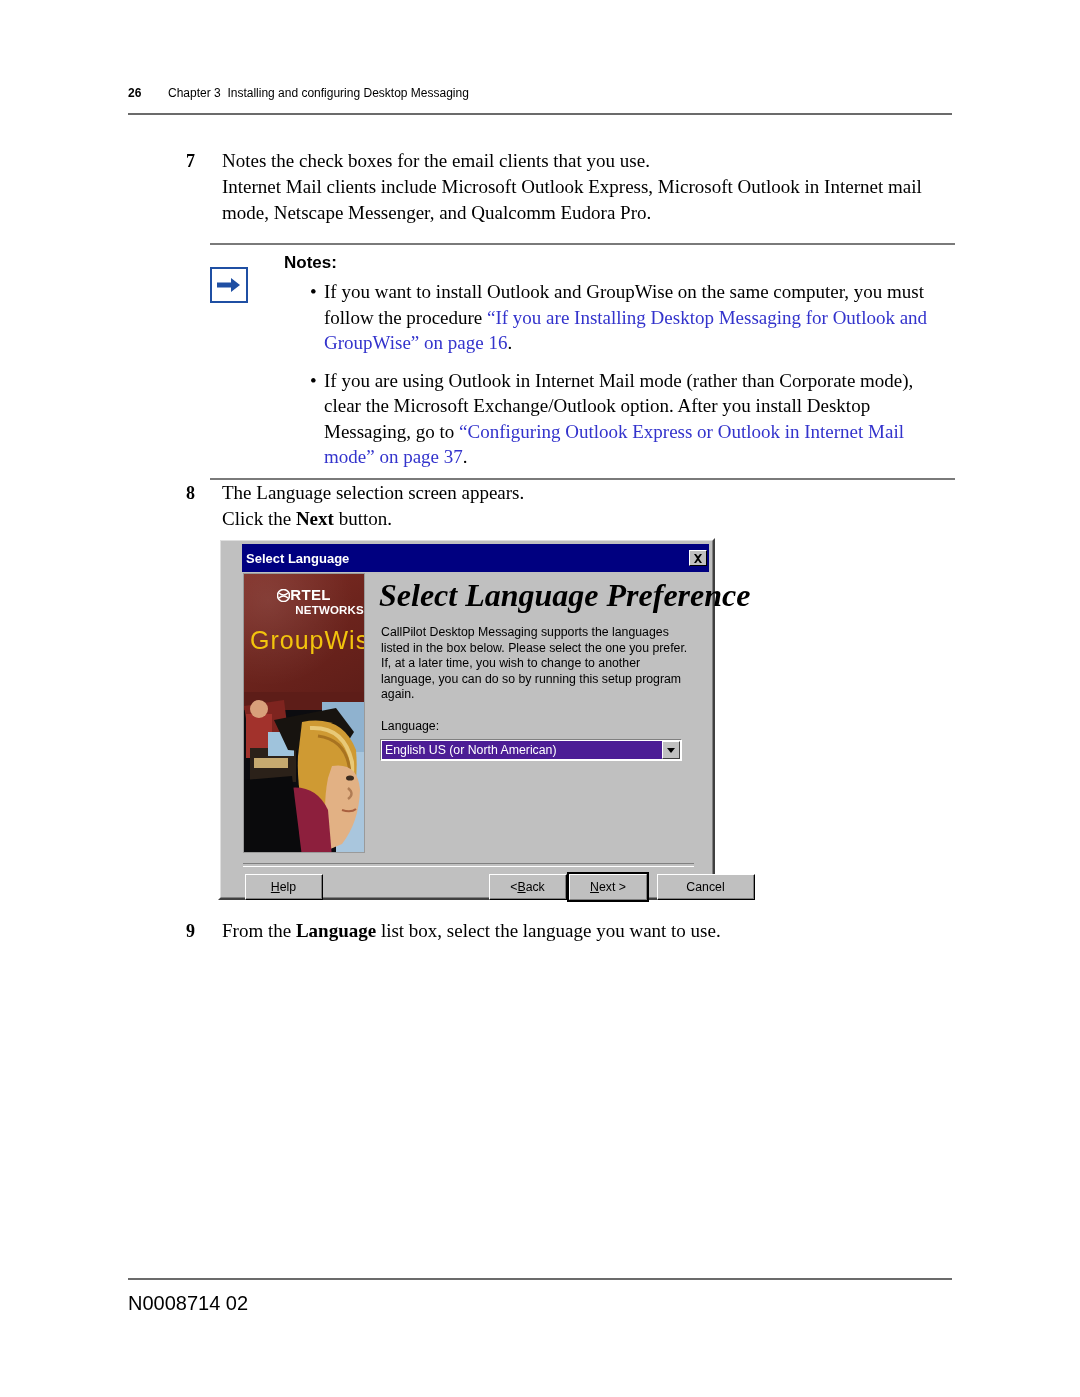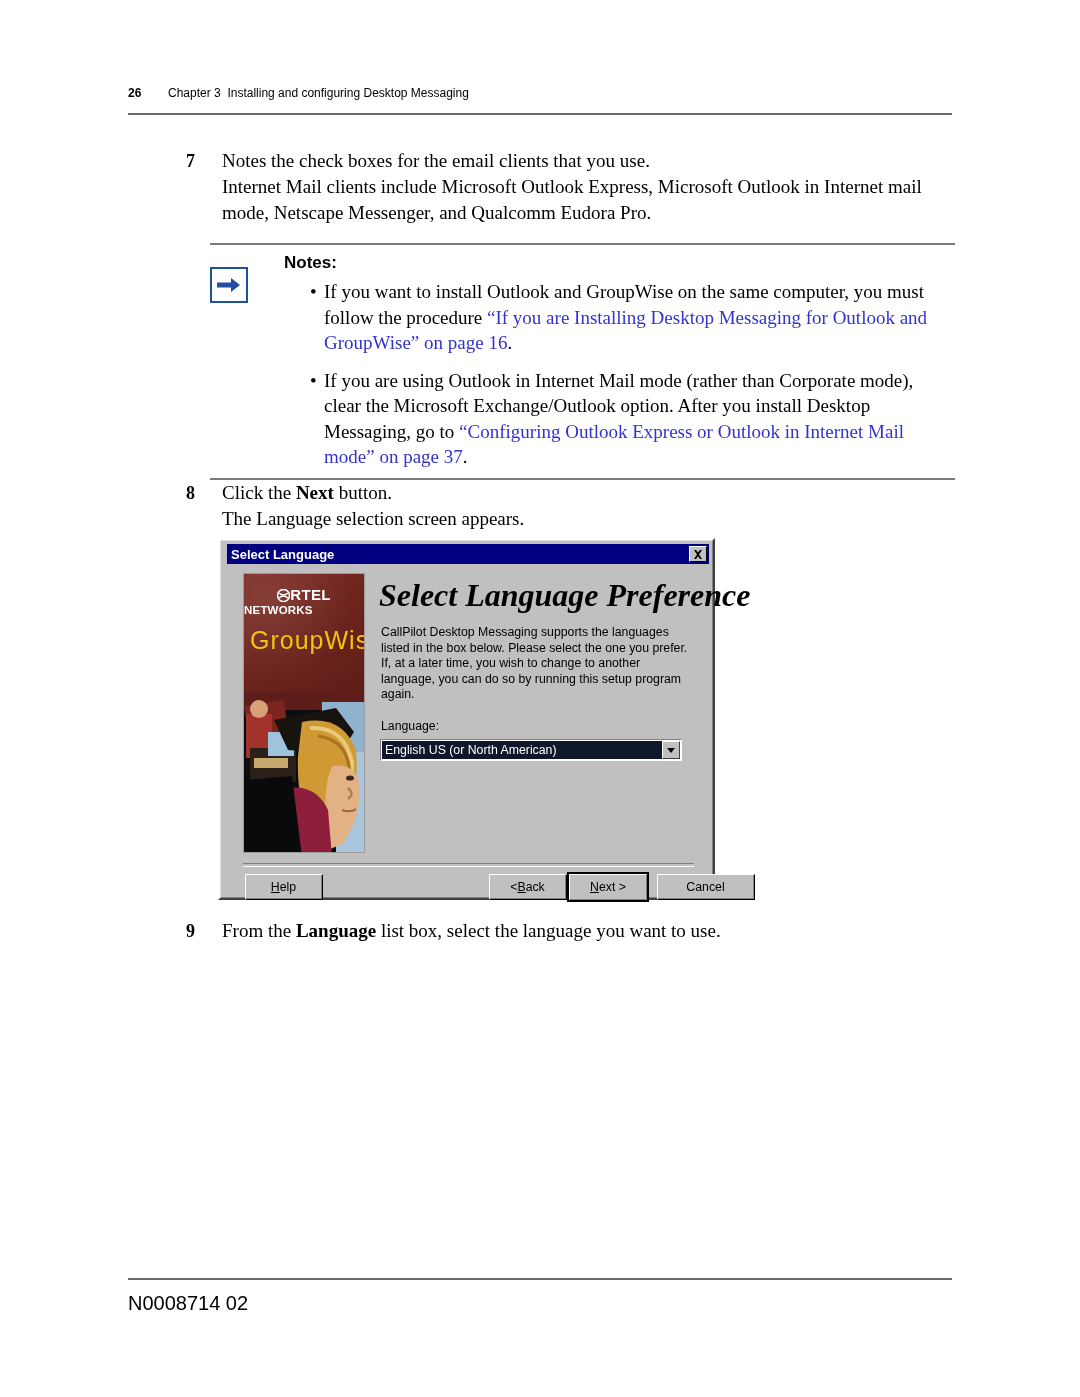--- a/index.html
+++ b/index.html
@@ -132,22 +132,22 @@
     position: absolute;
     inset: 0;
     border-top: 1px solid #dfdfdf;
     border-left: 1px solid #dfdfdf;
     border-right: 1px solid #808080;
     border-bottom: 1px solid #808080;
     box-sizing: border-box;
   }
   .titlebar {
     position: absolute;
-    left: 6px; top: 3px; right: 3px;
-    height: 20px;
+    left: 21px; top: 3px; right: 3px;
+    height: 28px;
     background: #000080;
     display: flex;
     align-items: center;
     padding: 0 2px 0 4px;
     box-sizing: border-box;
   }
   .titlebar .title {
     color: #ffffff;
     font-size: 13px;
     font-weight: bold;
@@ -203,23 +203,23 @@
   }
   .nortel-word .glo {
     display: inline-block;
     position: relative;
     width: 13px;
     height: 13px;
     vertical-align: -2px;
   }
   .networks-word {
     position: absolute;
-    left: 0; right: 0;
+    left: 12px; right: 0;
     top: 30px;
-    text-align: left;
+    text-align: right;
     color: #ffffff;
     font-family: "Liberation Sans", sans-serif;
     font-weight: bold;
     font-size: 11.5px;
     letter-spacing: 0.2px;
   }
   .callpilot-word {
     position: absolute;
     left: 6px;
     top: 52px;
@@ -284,21 +284,21 @@
     border-left: 1px solid #808080;
     border-right: 1px solid #ffffff;
     border-bottom: 1px solid #ffffff;
     box-sizing: border-box;
     display: flex;
     align-items: stretch;
     padding: 1px;
   }
   .combo-field {
     flex: 1;
-    background: #0f172a;
+    background: #4c1d95;
     color: #ffffff;
     font-family: "Liberation Sans", sans-serif;
     font-size: 12.3px;
     display: flex;
     align-items: center;
     padding-left: 3px;
     white-space: nowrap;
     overflow: hidden;
   }
   .combo-arrow {
@@ -431,22 +431,22 @@
         </span>
       </div>
     </div>
   </div>
   <div class="rule-bottom"></div>
 </div>
 
 <div class="step" id="step8">
   <div class="num">8</div>
   <div class="body">
+    <p>The Language selection screen appears.</p>
     <p><span>Click the </span><b>Next</b><span> button.</span></p>
-    <p>The Language selection screen appears.</p>
   </div>
 </div>
 
 <div class="dialog">
   <div class="dialog-inner">
 
     <div class="titlebar">
       <span class="title">Select Language</span>
       <span class="close-btn">
         <svg width="10" height="9" viewBox="0 0 10 9" aria-hidden="true">

